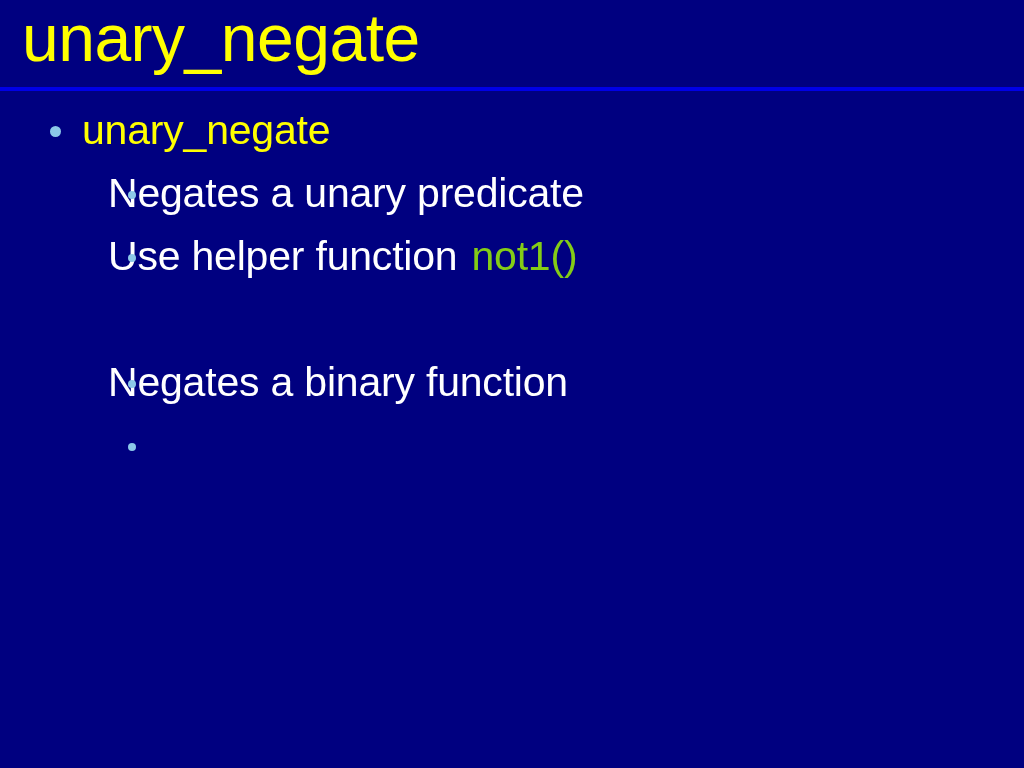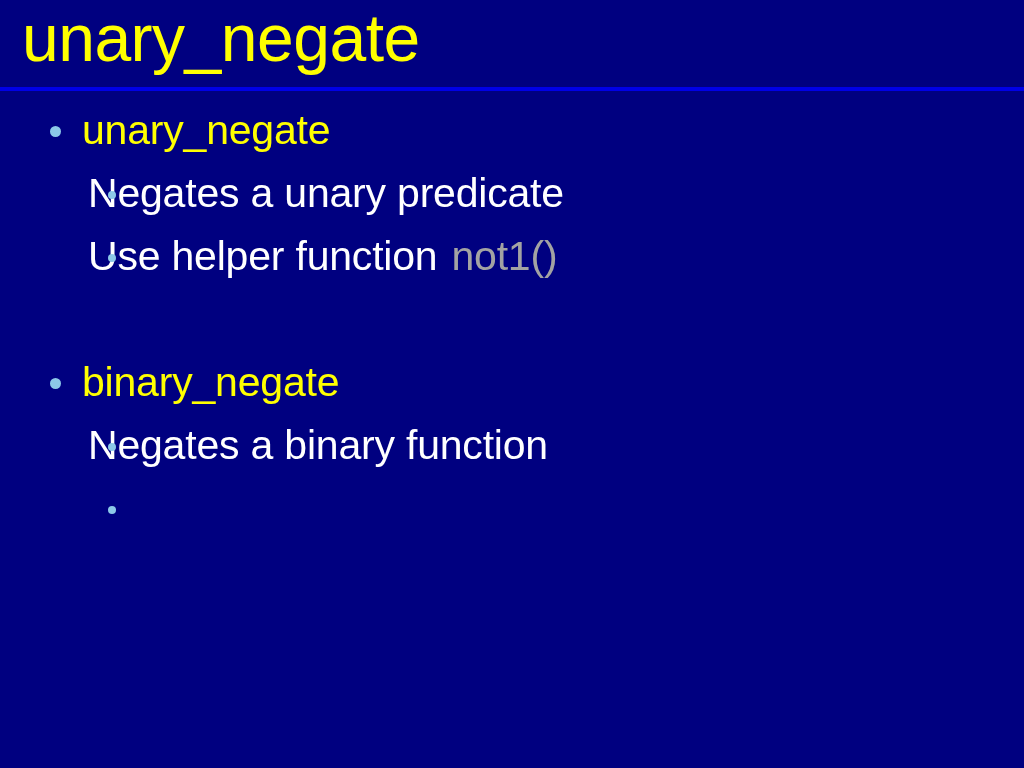--- a/index.html
+++ b/index.html
@@ -87,39 +87,40 @@
   .lvl1 .text {
     font-size: 41px;
     line-height: 63px;
     color: #FFFF00;
     letter-spacing: -0.2px;
   }
 
   
   .lvl2 {
     padding-left: 88px;
+    margin-left: 20px;
   }
   .lvl2 .marker {
     position: absolute;
     left: 108px;
     top: 29px;
     width: 8px;
     height: 8px;
     border-radius: 50%;
     background: #8CC8E8;
   }
   .lvl2 .text {
     font-size: 41px;
     line-height: 63px;
     color: #FFFFFF;
     letter-spacing: -0.2px;
   }
 
   .code-accent {
-    color: #a3a3a3;
+    color: #84cc16;
   }
   .gap-space {
     display: inline-block;
     width: 14px;
   }
 </style>
 </head>
 <body>
 
 <div id="slide">
@@ -141,24 +142,20 @@
       <span class="text">Negates a unary predicate</span>
     </div>
 
     <div class="bullet-line lvl2">
       <span class="marker"></span>
       <span class="text"><span>Use helper function</span><span class="gap-space"></span><span class="code-accent">not1()</span></span>
     </div>
 
     <div class="bullet-line blank"></div>
 
-    <div class="bullet-line lvl1">
-      <span class="marker"></span>
-      <span class="text">binary_negate</span>
-    </div>
 
     <div class="bullet-line lvl2">
       <span class="marker"></span>
       <span class="text">Negates a binary function</span>
     </div>
 
     <div class="bullet-line lvl2">
       <span class="marker"></span>
     </div>
 

